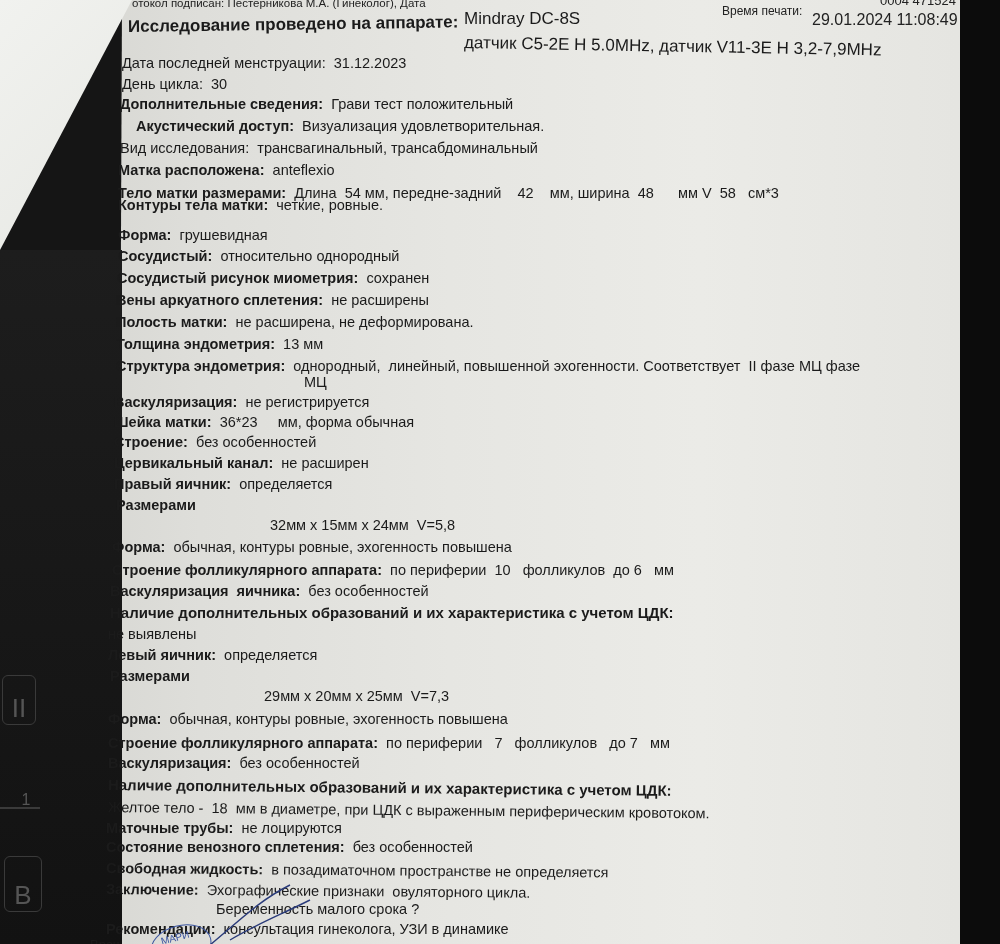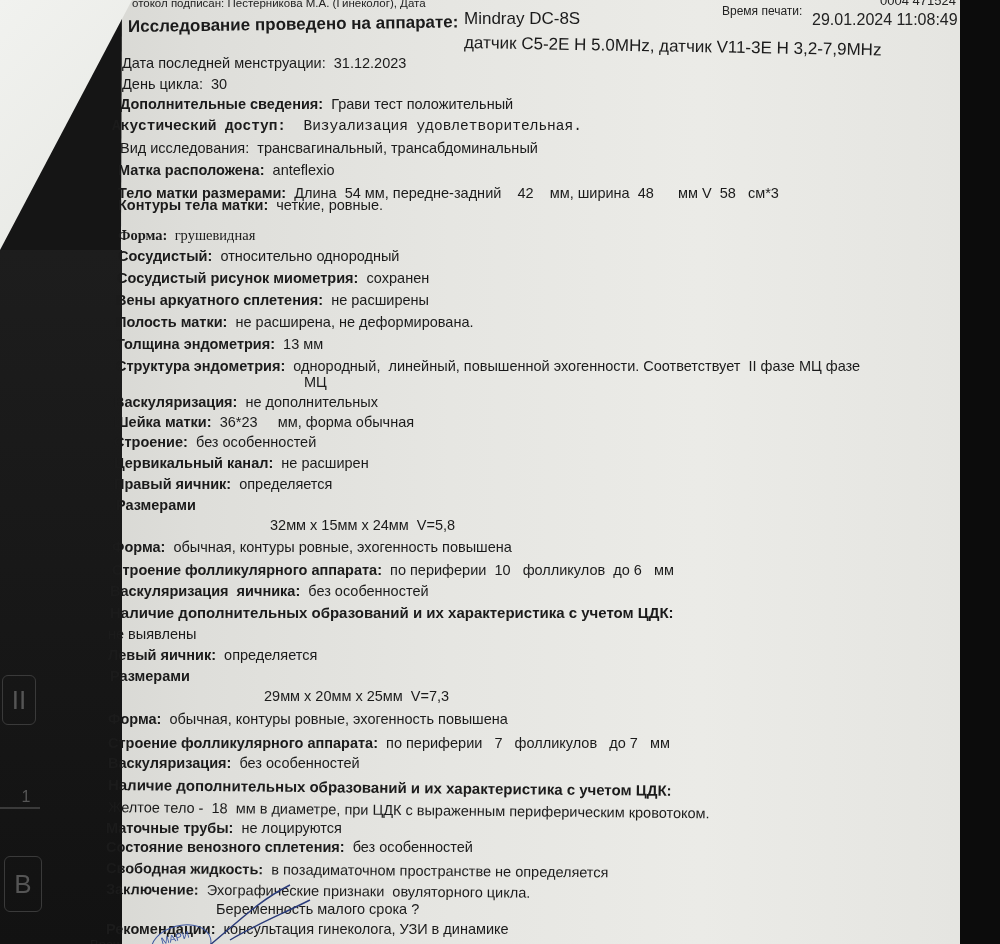--- a/index.html
+++ b/index.html
@@ -20,21 +20,21 @@
     position: absolute; left: 0; top: 0; width: 240px; height: 260px;
     background: linear-gradient(135deg, #f1f2ef 0%, #e9eae6 60%, #dfe0dc 100%);
     clip-path: polygon(0 0, 132px 0, 0 250px);
   }
   .left-dark {
     position: absolute; left: 0; top: 250px; width: 122px; height: 694px;
     background: linear-gradient(180deg, #1d1d1d, #121212);
   }
   .btn-box {
     position: absolute; border: 1.5px solid #3a3a3a; border-radius: 6px; color: #555;
-    display: flex; align-items: center; justify-content: center;
+    display: flex; align-items: flex-end; justify-content: center;
     font-size: 26px;
   }
   .dash-line { position: absolute; height: 1.5px; background: #3a3a3a; }
   .ll { position: absolute; font-size: 14.5px; color: #1b1b1b; white-space: pre; line-height: 1; transform-origin: left center; }
   .b { font-weight: bold; }
   .hdr { font-size: 17px; }
   .small { font-size: 11.5px; color: #222; }
   .stamp {
     position: absolute; left: 150px; top: 925px; width: 60px; height: 40px;
     border: 1.5px solid #3b55a0; border-radius: 50%; transform: rotate(-15deg);
@@ -65,34 +65,34 @@
 <div class="ll small" style="left:722px; top:5px; font-size:12px;">Время печати:</div>
 <div class="ll small" style="left:812px; top:12px; font-size:16px;">29.01.2024 11:08:49</div>
 <div class="ll b hdr" style="left:128px; top:18px; transform: rotate(-0.8deg);">Исследование проведено на аппарате:</div>
 <div class="ll hdr" style="left:464px; top:10px;">Mindray DC-8S</div>
 <div class="ll hdr" style="left:464px; top:34px; transform: rotate(1deg);">датчик C5-2E Н 5.0MHz, датчик V11-3E Н 3,2-7,9MHz</div>
 
 <div>
   <div class="ll" style="left:122px; top:56px;"><span>Дата последней менструации:</span>  <span>31.12.2023</span></div>
   <div class="ll" style="left:122px; top:77px;"><span>День цикла:</span>  <span>30</span></div>
   <div class="ll" style="left:120px; top:97px;"><span class="b">Дополнительные сведения:</span>  <span>Грави тест положительный</span></div>
-  <div class="ll" style="left:112px; top:119px;font-family:Liberation Mono, monospace;"><span class="b">Акустический доступ:</span>  <span>Визуализация удовлетворительная.</span></div>
+  <div class="ll" style="left:136px; top:119px;"><span class="b">Акустический доступ:</span>  <span>Визуализация удовлетворительная.</span></div>
   <div class="ll" style="left:120px; top:141px;"><span>Вид исследования:</span>  <span>трансвагинальный, трансабдоминальный</span></div>
   <div class="ll" style="left:118px; top:163px;"><span class="b">Матка расположена:</span>  <span>anteflexio</span></div>
   <div class="ll" style="left:118px; top:186px;"><span class="b">Тело матки размерами:</span>  <span>Длина  54 мм, передне-задний    42    мм, ширина  48      мм V  58   см*3</span></div>
   <div class="ll" style="left:118px; top:198px;"><span class="b">Контуры тела матки:</span>  <span>четкие, ровные.</span></div>
-  <div class="ll" style="left:118px; top:228px;font-family:Liberation Serif, serif;"><span class="b">Форма:</span>  <span>грушевидная</span></div>
+  <div class="ll" style="left:118px; top:228px;"><span class="b">Форма:</span>  <span>грушевидная</span></div>
   <div class="ll" style="left:118px; top:249px;"><span class="b">Сосудистый:</span>  <span>относительно однородный</span></div>
   <div class="ll" style="left:117px; top:271px;"><span class="b">Сосудистый рисунок миометрия:</span>  <span>сохранен</span></div>
   <div class="ll" style="left:116px; top:293px;"><span class="b">Вены аркуатного сплетения:</span>  <span>не расширены</span></div>
   <div class="ll" style="left:116px; top:315px;"><span class="b">Полость матки:</span>  <span>не расширена, не деформирована.</span></div>
   <div class="ll" style="left:116px; top:337px;"><span class="b">Толщина эндометрия:</span>  <span>13 мм</span></div>
   <div class="ll" style="left:116px; top:359px;"><span class="b">Структура эндометрия:</span>  <span>однородный,  линейный, повышенной эхогенности. Соответствует  II фазе МЦ фазе</span></div>
   <div class="ll" style="left:304px; top:375px;">МЦ</div>
-  <div class="ll" style="left:114px; top:395px;"><span class="b">Васкуляризация:</span>  <span>не дополнительных</span></div>
+  <div class="ll" style="left:114px; top:395px;"><span class="b">Васкуляризация:</span>  <span>не регистрируется</span></div>
   <div class="ll" style="left:114px; top:415px;"><span class="b">Шейка матки:</span>  <span>36*23     мм, форма обычная</span></div>
   <div class="ll" style="left:114px; top:435px;"><span class="b">Строение:</span>  <span>без особенностей</span></div>
   <div class="ll" style="left:114px; top:456px;"><span class="b">Цервикальный канал:</span>  <span>не расширен</span></div>
   <div class="ll" style="left:114px; top:477px;"><span class="b">Правый яичник:</span>  <span>определяется</span></div>
 </div>
 
 <div>
   <div class="ll b" style="left:116px; top:498px;">Размерами</div>
   <div class="ll" style="left:270px; top:518px;">32мм x 15мм x 24мм  V=5,8</div>
   <div class="ll" style="left:112px; top:540px;"><span class="b">Форма:</span>  <span>обычная, контуры ровные, эхогенность повышена</span></div>

